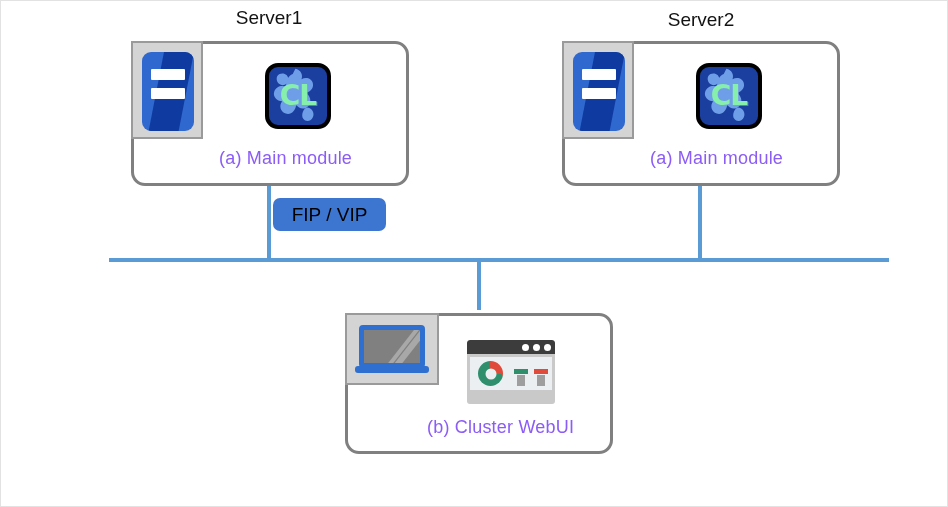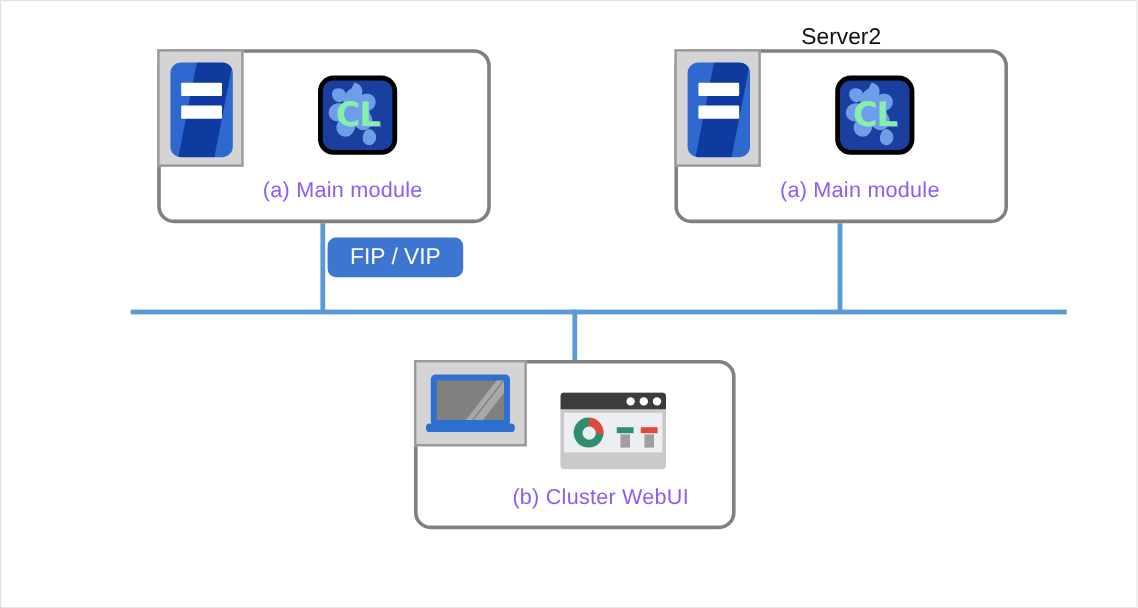--- a/index.html
+++ b/index.html
@@ -114,21 +114,21 @@
   }
 
   
   .badge {
     position: absolute;
     box-sizing: border-box;
     display: flex;
     align-items: center;
     justify-content: center;
     background: #3d76d0;
-    color: #ffffff;
+    color: #000000;
     border-radius: 7px;
     font-size: 19px;
     white-space: nowrap;
   }
 
   
   .wire-h {
     position: absolute;
     height: 4px;
     background: #5b9bd5;
@@ -253,20 +253,21 @@
   .minibar.m1 { left: 44px; }
   .minibar.m1 .cap { background: #2f8f6d; }
   .minibar.m2 { left: 64px; }
   .minibar.m2 .cap { background: #e04a3a; }
 </style>
 </head>
 <body>
 
 <div id="canvas">
 
+  <div class="node-title" style="left:178px; top:6px; width:180px;">Server1</div>
 
   <div class="box" style="left:130px; top:40px; width:278px; height:145px;">
 
     <div class="icon-tile" style="left:-3px; top:-3px; width:72px; height:98px;">
       <div class="server-card">
         <div class="shade"></div>
         <div class="bar b1"></div>
         <div class="bar b2"></div>
       </div>
     </div>
@@ -279,21 +280,21 @@
                                 C18 17 22 10 27 8 Z"></path>
         <path fill="#6f9ee8" d="M44 46 C49 47 52 52 50 57 C48 62 42 63 39 59 C36 55 39 46 44 46 Z"></path>
         <path fill="#6f9ee8" d="M12 8 C17 6 22 9 22 14 C22 19 17 22 13 20 C8 18 7 10 12 8 Z"></path>
       </svg>
       <div class="cl-text">CL</div>
     </div>
 
     <div class="caption" style="left:85px; top:104px;">(a) Main module</div>
   </div>
 
-  <div class="node-title" style="left:610px; top:20px; width:180px;">Server2</div>
+  <div class="node-title" style="left:610px; top:8px; width:180px;">Server2</div>
 
   <div class="box" style="left:561px; top:40px; width:278px; height:145px;">
 
     <div class="icon-tile" style="left:-3px; top:-3px; width:72px; height:98px;">
       <div class="server-card">
         <div class="shade"></div>
         <div class="bar b1"></div>
         <div class="bar b2"></div>
       </div>
     </div>
@@ -313,21 +314,21 @@
     <div class="caption" style="left:85px; top:104px;">(a) Main module</div>
   </div>
 
   <div class="wire-v" style="left:266px; top:185px; height:75px;"></div>
   <div class="wire-v" style="left:697px; top:185px; height:75px;"></div>
   <div class="wire-h" style="left:108px; top:257px; width:780px;"></div>
   <div class="wire-v" style="left:476px; top:257px; height:52px;"></div>
 
   <div class="badge" style="left:272px; top:197px; width:113px; height:33px;">FIP / VIP</div>
 
-  <div class="box" style="left:344px; top:299px; width:268px; height:141px;">
+  <div class="box" style="left:344px; top:312px; width:268px; height:141px;">
 
     <div class="icon-tile" style="left:-3px; top:-3px; width:94px; height:72px;">
       <div class="laptop">
         <div class="screen">
           <div class="glint g1"></div>
           <div class="glint g2"></div>
         </div>
         <div class="base"></div>
       </div>
     </div>

